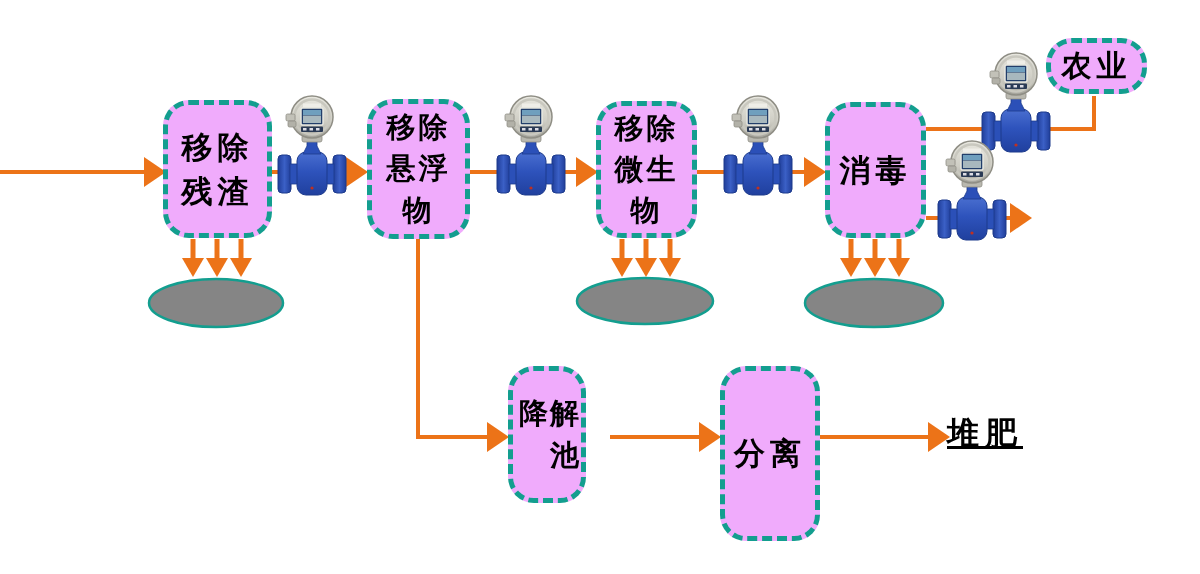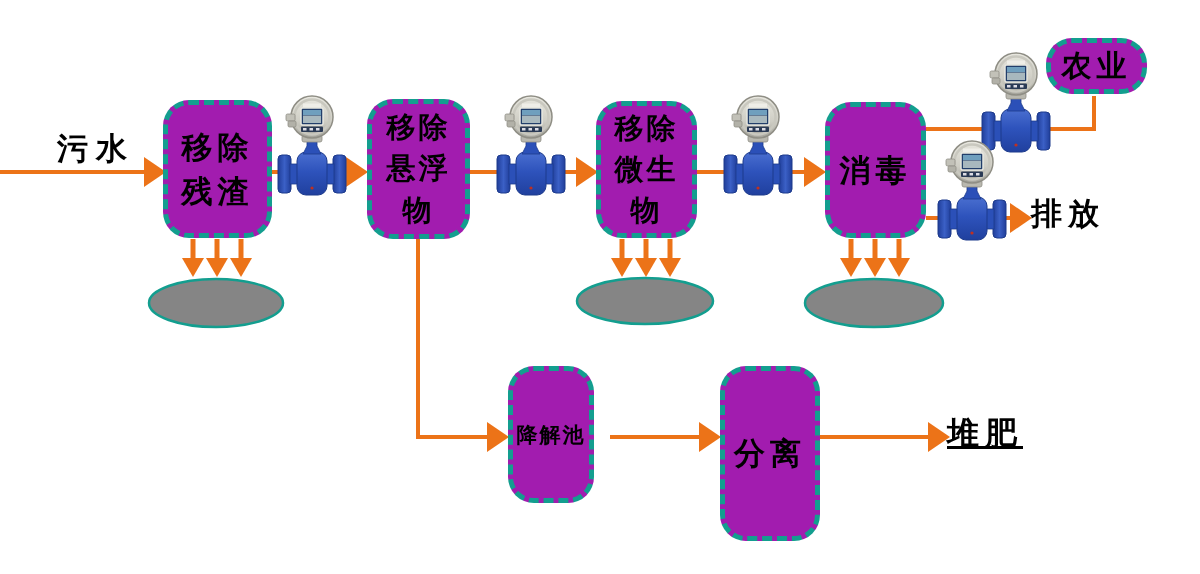--- a/index.html
+++ b/index.html
@@ -3,37 +3,37 @@
 <meta charset="utf-8">
 <style>
   html,body { margin:0; padding:0; background:#ffffff; }
   .stage {
     position:relative; width:1200px; height:574px; background:#ffffff;
     overflow:hidden; font-family:"DejaVu Serif", serif; color:#000;
   }
   .layer { position:absolute; left:0; top:0; }
   .box {
     position:absolute; box-sizing:border-box;
-    background:#a21caf; border:5px dashed #139E8F; border-radius:26px;
+    background:#f0abfc; border:5px dashed #139E8F; border-radius:26px;
     display:flex; align-items:center; justify-content:center;
     text-align:center; white-space:pre-line; line-height:1.42;
     font-weight:600; letter-spacing:5px; font-size:30px;
   }
   .lbl {
     position:absolute; font-weight:600; white-space:nowrap;
     font-size:31px; letter-spacing:8px;
   }
   .meter { position:absolute; width:72px; height:112px; }
 
   #box-residue  { left:163px; top:100px; width:109px; height:138px; font-size:31px; }
   #box-suspend  { left:367px; top:99px;  width:103px; height:140px; font-size:29px; letter-spacing:3px; }
   #box-microbe  { left:596px; top:101px; width:101px; height:137px; font-size:29px; letter-spacing:3px; }
   #box-disinfect{ left:825px; top:102px; width:101px; height:136px; font-size:31px; }
   #box-agri     { left:1046px; top:38px; width:101px; height:56px;  font-size:30px; }
-  #box-tank     { left:508px; top:366px; width:86px; height:137px; font-size:21px; letter-spacing:2px; }
+  #box-tank     { left:508px; top:366px; width:78px; height:137px; font-size:29px; letter-spacing:2px;text-align:right; }
   #box-sep      { left:720px; top:366px; width:100px; height:175px; font-size:31px; }
 
   #lbl-input     { left:46px;   top:128px; width:100px; text-align:center; }
   #lbl-discharge { left:1031px; top:193px; letter-spacing:6px; }
   #lbl-compost   { left:947px;  top:412px; letter-spacing:6px; font-size:32px;text-decoration:underline; }
 
   #meter-1 { left:276px; top:95px; }
   #meter-2 { left:495px; top:95px; }
   #meter-3 { left:722px; top:95px; }
   #meter-4 { left:980px; top:52px; }
@@ -154,22 +154,20 @@
   <div class="box" id="box-agri">
     <span>农业</span>
   </div>
   <div class="box" id="box-tank">
     <span>降解池</span>
   </div>
   <div class="box" id="box-sep">
     <span>分离</span>
   </div>
 
-  <div class="lbl" id="lbl-input">污水</div>
-  <div class="lbl" id="lbl-discharge">排放</div>
   <div class="lbl" id="lbl-compost">堆肥</div>
 
   <svg class="meter" id="meter-1" viewBox="0 0 72 112">
       <use href="#fm"></use>
     </svg>
   <svg class="meter" id="meter-2" viewBox="0 0 72 112">
       <use href="#fm"></use>
     </svg>
   <svg class="meter" id="meter-3" viewBox="0 0 72 112">
       <use href="#fm"></use>

